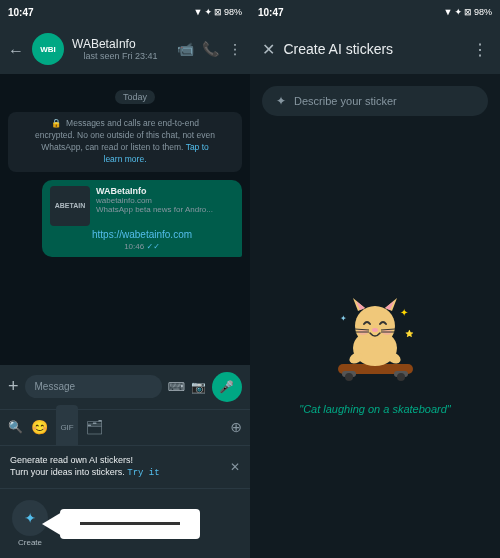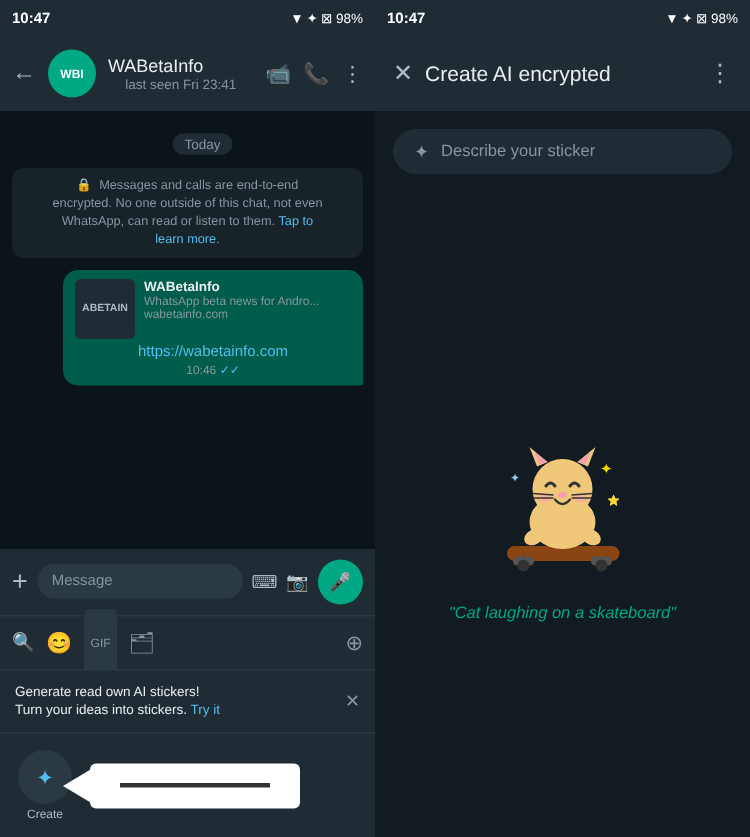--- a/index.html
+++ b/index.html
@@ -184,21 +184,21 @@
 
     .ai-banner {
       background: #1f2c33;
       padding: 8px 10px;
       display: flex;
       align-items: center;
       gap: 6px;
       border-top: 1px solid #2a3942;
     }
     .ai-banner-text { flex: 1; font-size: 9px; color: #e9edef; line-height: 1.4; }
-    .try-it { color: #53bdeb; }
+    .try-it { color: #53bdeb; font-family: Liberation Mono, monospace; }
     .banner-close { color: #8696a0; font-size: 12px; }
 
     .bottom-sticker-bar {
       height: 70px;
       background: #1f2c33;
       display: flex;
       align-items: center;
       padding: 0 12px;
       gap: 10px;
       border-top: 1px solid #2a3942;
@@ -365,22 +365,22 @@
       <span class="lock-icon">🔒</span>
       <span>Messages and calls are end-to-end encrypted. No one outside of this chat, not even WhatsApp, can read or listen to them. </span>
       <span class="learn-more">Tap to learn more.</span>
     </div>
 
     <div class="message-bubble">
       <div class="msg-content">
         <div class="msg-thumb">ABETAIN</div>
         <div class="msg-text">
           <div class="msg-title">WABetaInfo</div>
+          <div class="msg-subtitle">wabetainfo.com</div>
           <div class="msg-subtitle">WhatsApp beta news for Andro...</div>
-          <div class="msg-subtitle">wabetainfo.com</div>
         </div>
       </div>
       <a class="msg-link">https://wabetainfo.com</a>
       <div class="msg-time">
         <span>10:46</span>
         <span class="msg-ticks">✓✓</span>
       </div>
     </div>
   </div>
 
@@ -433,21 +433,21 @@
     <span class="status-time">10:47</span>
     <span class="status-icons">
       <span>▼</span>
       <span>✦</span>
       <span>⊠ 98%</span>
     </span>
   </div>
 
   <div class="create-header">
     <span class="close-btn">✕</span>
-    <span class="create-title">Create AI encrypted</span>
+    <span class="create-title">Create AI stickers</span>
     <span class="more-icon">⋮</span>
   </div>
 
   <div class="describe-input-area">
     <div class="describe-input">
       <span class="sparkle-icon">✦</span>
       <span class="describe-placeholder">Describe your sticker</span>
     </div>
   </div>
 

